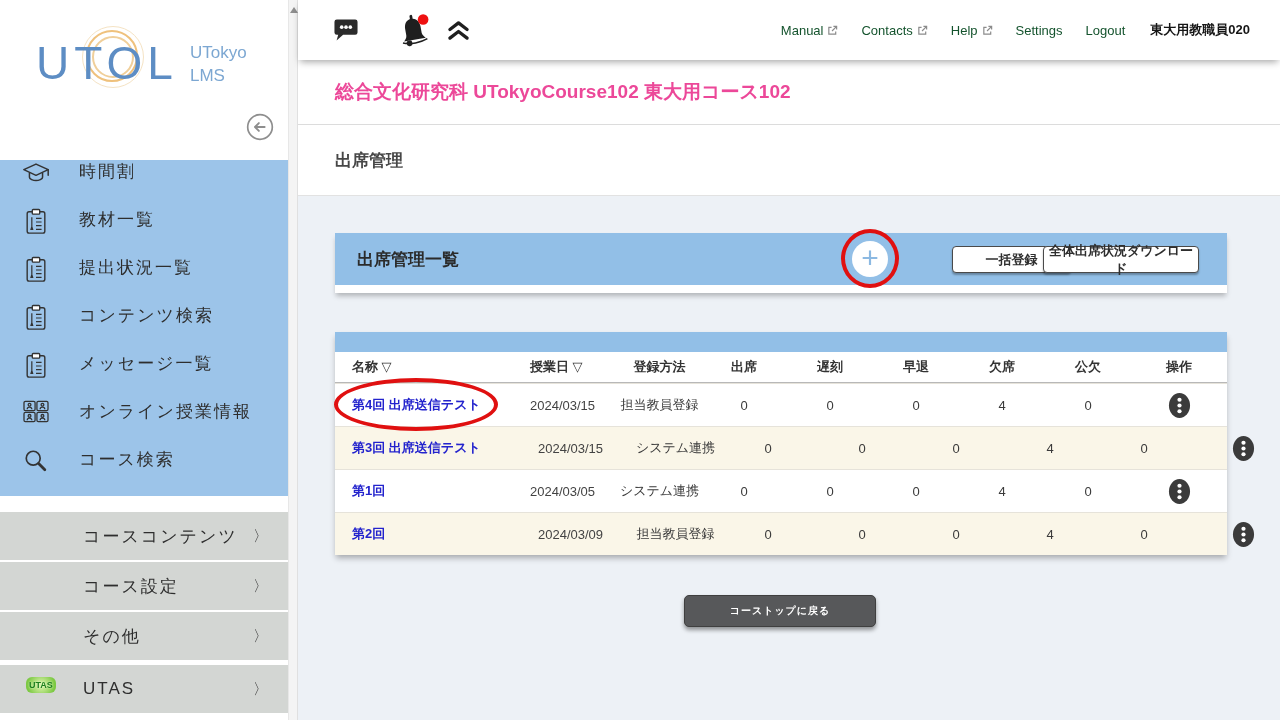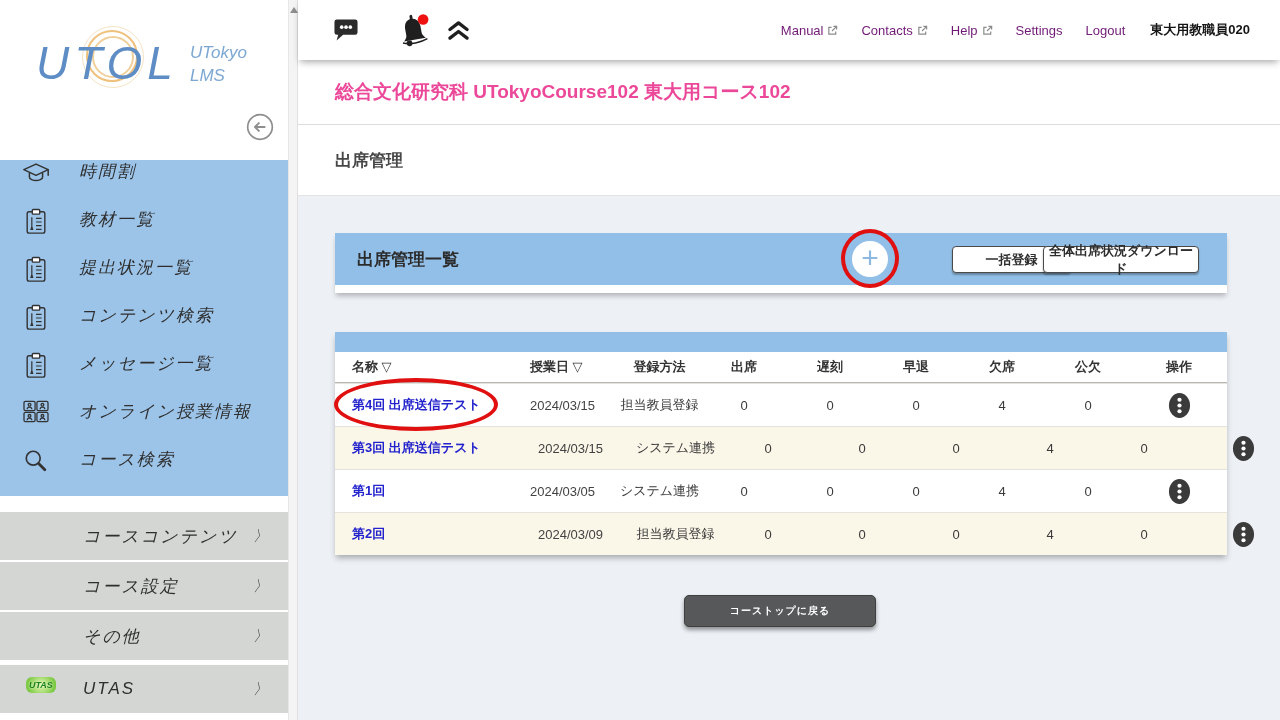--- a/index.html
+++ b/index.html
@@ -1,21 +1,21 @@
 <!DOCTYPE html>
 <html><head>
 <meta charset="utf-8">
 <style>
   * { margin:0; padding:0; box-sizing:border-box; }
   html,body { width:1280px; height:720px; overflow:hidden; }
   body { font-family:"Liberation Sans","DejaVu Sans",sans-serif; background:#edf1f6; }
   .app { position:relative; width:1280px; height:720px; overflow:hidden; }
 
   
-  .sidebar { position:absolute; left:0; top:0; width:288px; height:720px; background:#fff;font-style:italic; }
+  .sidebar { position:absolute; left:0; top:0; width:288px; height:720px; background:#fff; }
   .logo-area { position:relative; height:160px; background:#fff; }
   .logo-rings { position:absolute; left:86px; top:30px; width:52px; height:52px;
     border:2px solid #efc17c; border-radius:50%; }
   .logo-rings::before { content:""; position:absolute; left:4px; top:4px; width:38px; height:38px;
     border:2px solid #f0cf9a; border-radius:50%; }
   .logo-rings::after { content:""; position:absolute; left:-6px; top:-6px; width:60px; height:60px;
     border:1px solid #f5e3c4; border-radius:50%; }
   .logo-text { position:absolute; left:36px; top:36px; font-size:46px; color:#5d8dc4;
     letter-spacing:5px; font-weight:400; z-index:2; }
   .logo-sub { position:absolute; left:190px; top:42px; color:#7ca7d2; font-size:17px; line-height:1.35; z-index:2; }
@@ -42,21 +42,21 @@
     border-left:4px solid transparent; border-right:4px solid transparent; border-bottom:6px solid #8f8f8f; }
 
   
   .main { position:absolute; left:298px; top:0; width:982px; height:720px; display:flex; flex-direction:column; }
   .topbar { height:60px; background:#fff; display:flex; align-items:center; padding:0 30px 0 35px;
     box-shadow:0 4px 7px -2px rgba(0,0,0,0.35); position:relative; z-index:5; }
   .icon-btn { display:flex; align-items:center; cursor:pointer; }
   .icon-chat { margin-right:38px; }
   .icon-bell { position:relative; margin-right:16px; }
   .topnav { margin-left:auto; display:flex; align-items:center; }
-  .topnav a { color:#701a75; font-size:13px; text-decoration:none; margin-left:23px;
+  .topnav a { color:#14532d; font-size:13px; text-decoration:none; margin-left:23px;
     display:flex; align-items:center; gap:4px; cursor:pointer; }
   .username { margin-left:25px; font-size:13px; font-weight:bold; color:#161616; }
 
   .title-band { height:65px; background:#fff; display:flex; align-items:center; padding-left:37px;
     border-bottom:1px solid #dcdcdc; position:relative; z-index:4; }
   .course-title { font-size:19px; font-weight:bold; color:#ec4899; }
   .section-band { height:71px; background:#fff; display:flex; align-items:center; padding-left:37px;
     border-bottom:1px solid #e2e2e2; }
   .section-title { font-size:17px; font-weight:bold; color:#474747; }
 

